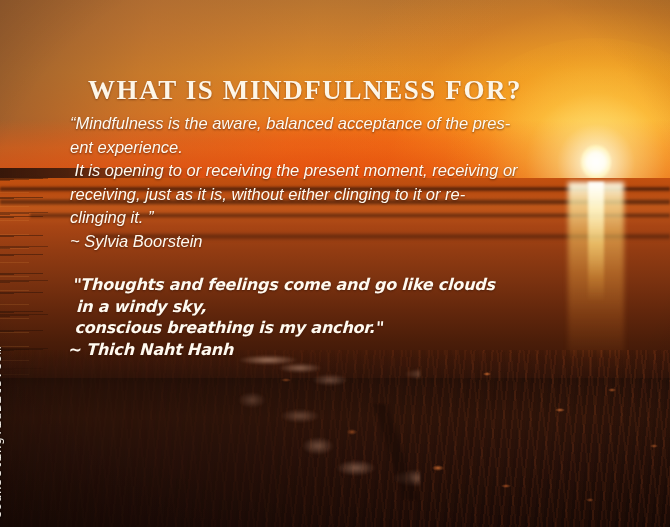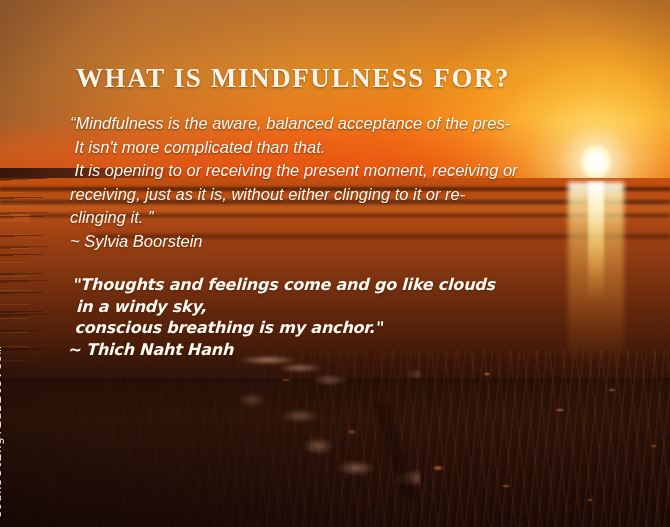--- a/index.html
+++ b/index.html
@@ -273,21 +273,21 @@
     position: absolute;
     left: 0; top: 0;
     width: 670px; height: 527px;
   }
 
   .poster-title {
     position: absolute;
     left: 72px;
     top: 59px;
     width: 530px;
-    margin: 4px;
+    margin: 16px;
     font-family: "Liberation Serif", "DejaVu Serif", serif;
     font-size: 27px;
     font-weight: 700;
     letter-spacing: 1.6px;
     color: #fdf6e8;
     text-transform: uppercase;
     white-space: nowrap;
     text-shadow: 0 1px 2px rgba(90,35,10,0.55);
   }
 
@@ -369,21 +369,21 @@
   <div class="foam-line"></div>
   <div class="drag-line"></div>
   <div class="vignette"></div>
 
   <div class="content">
 
     <h1 class="poster-title">WHAT IS MINDFULNESS FOR?</h1>
 
     <div class="quote-block quote-serif">
       <div class="line">“Mindfulness is the aware, balanced acceptance of the pres-</div>
-      <div class="line"> It isn't more complicated than that.</div>
+      <div class="line">ent experience.</div>
       <div class="line"> It is opening to or receiving the present moment, receiving or</div>
       <div class="line">receiving, just as it is, without either clinging to it or re-</div>
       <div class="line">clinging it. ”</div>
       <div class="attribution">~ Sylvia Boorstein</div>
     </div>
 
     <div class="quote-block quote-script">
       <div class="line">"Thoughts and feelings come and go like clouds</div>
       <div class="line"> in a windy sky,</div>
       <div class="line"> conscious breathing is my anchor."</div>

